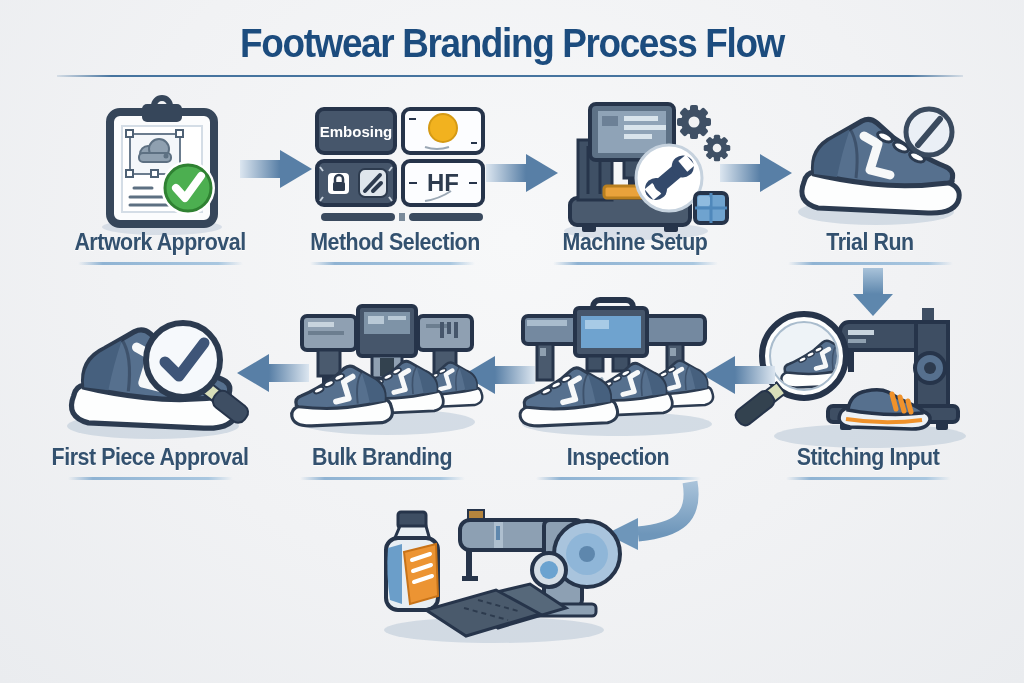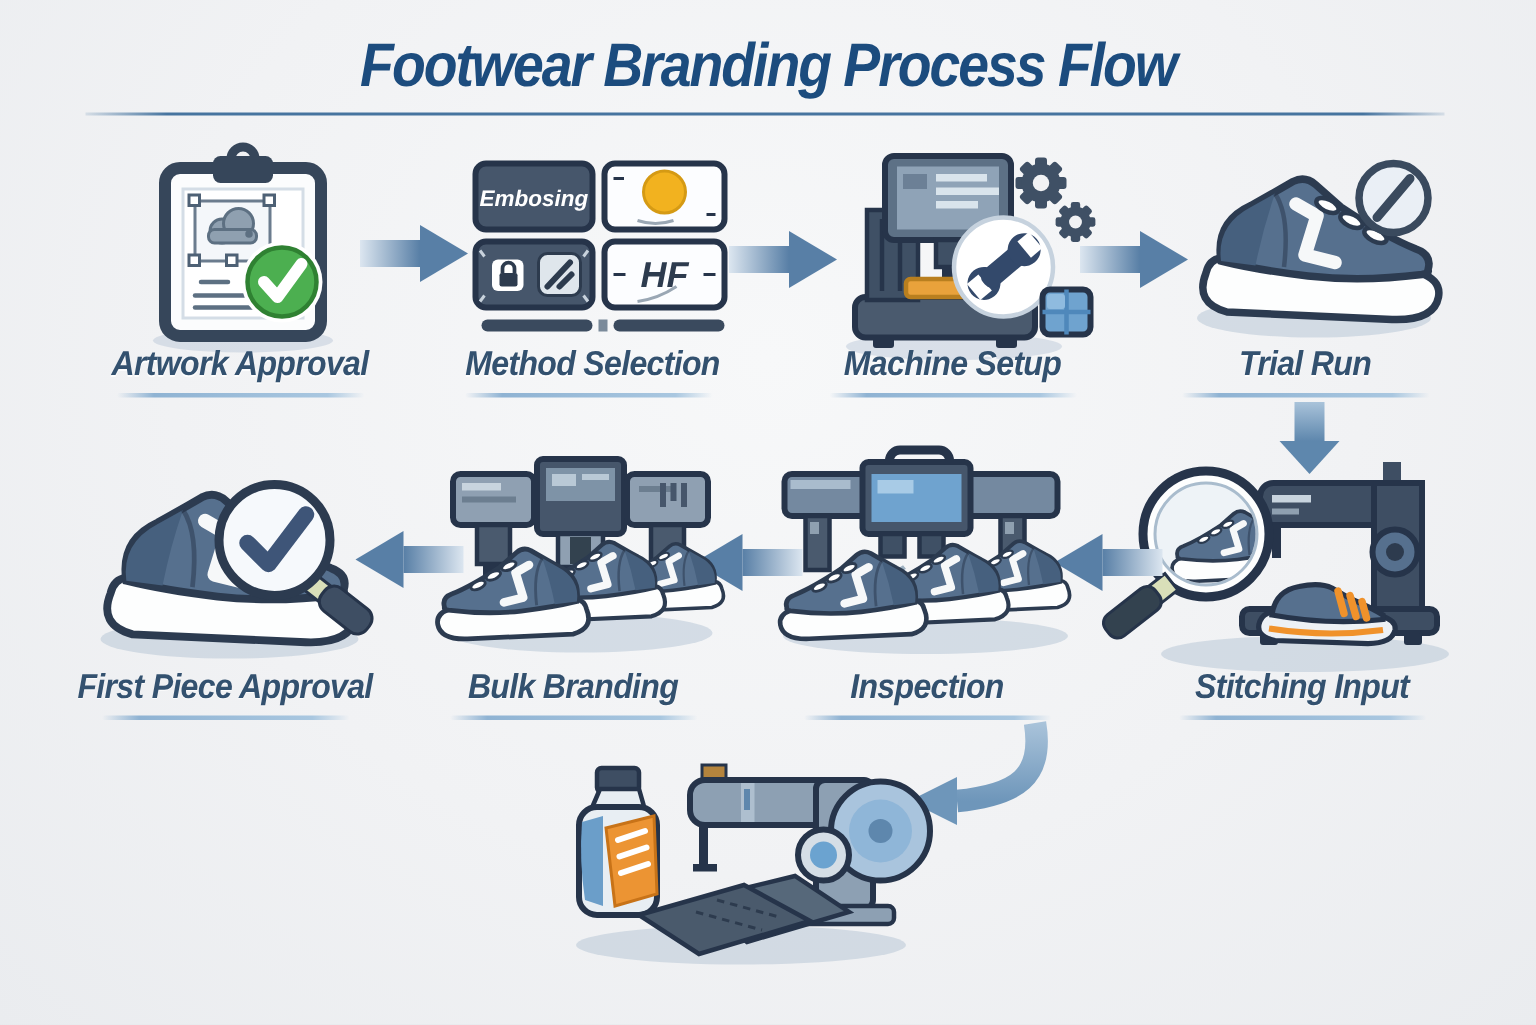--- a/index.html
+++ b/index.html
@@ -1,20 +1,19 @@
 <!DOCTYPE html>
 <html><head>
 <meta charset="utf-8">
 <style>
   html,body{margin:0;padding:0;background:#e8eaed;}
   .canvas{
     position:relative;width:1024px;height:683px;overflow:hidden;
     background:radial-gradient(ellipse at 50% 35%, #f7f8f9 0%, #f1f2f4 55%, #eaecef 100%);
     font-family:"Liberation Sans", sans-serif;
-    font-style:italic;
   }
   .title{
     position:absolute;top:20px;left:0;width:100%;text-align:center;
     font-size:41px;font-weight:bold;color:#1c4c7e;letter-spacing:-1.5px;
     transform:scaleX(.9);
   }
   .title-rule{
     position:absolute;top:75px;left:57px;width:906px;height:2px;
     background:linear-gradient(90deg,rgba(70,116,159,.15),#46749f 6%,#46749f 94%,rgba(70,116,159,.15));
   }

